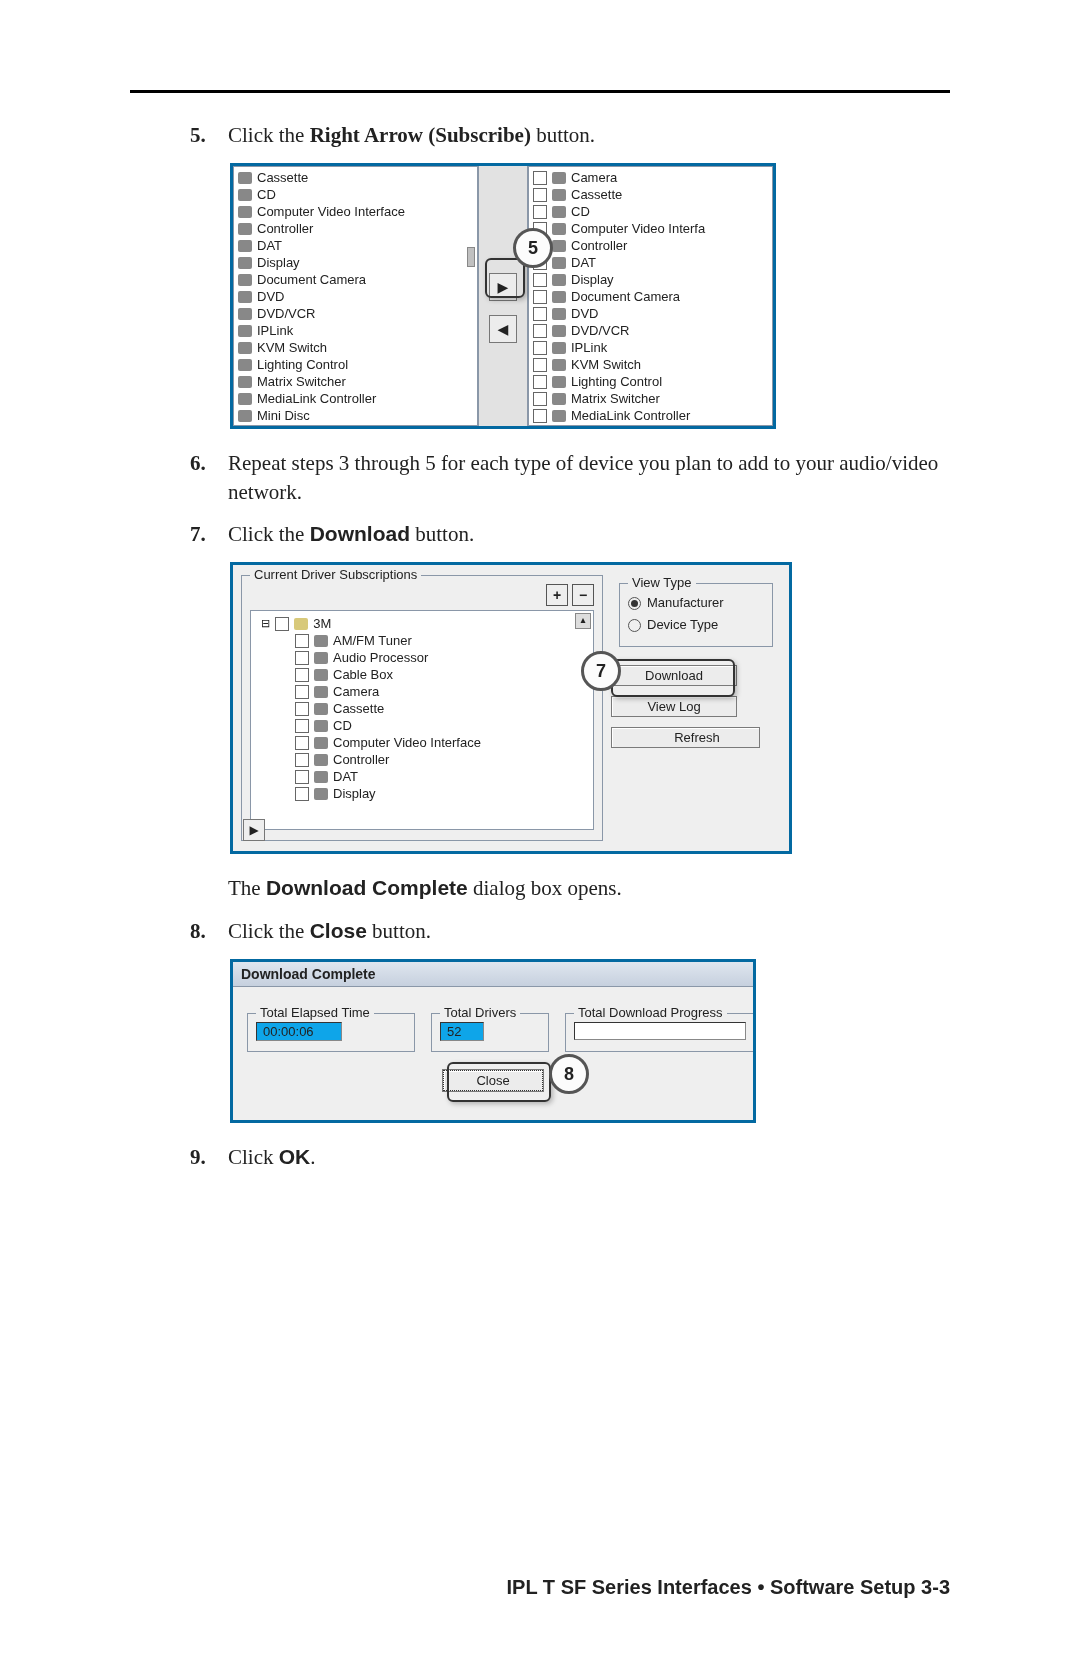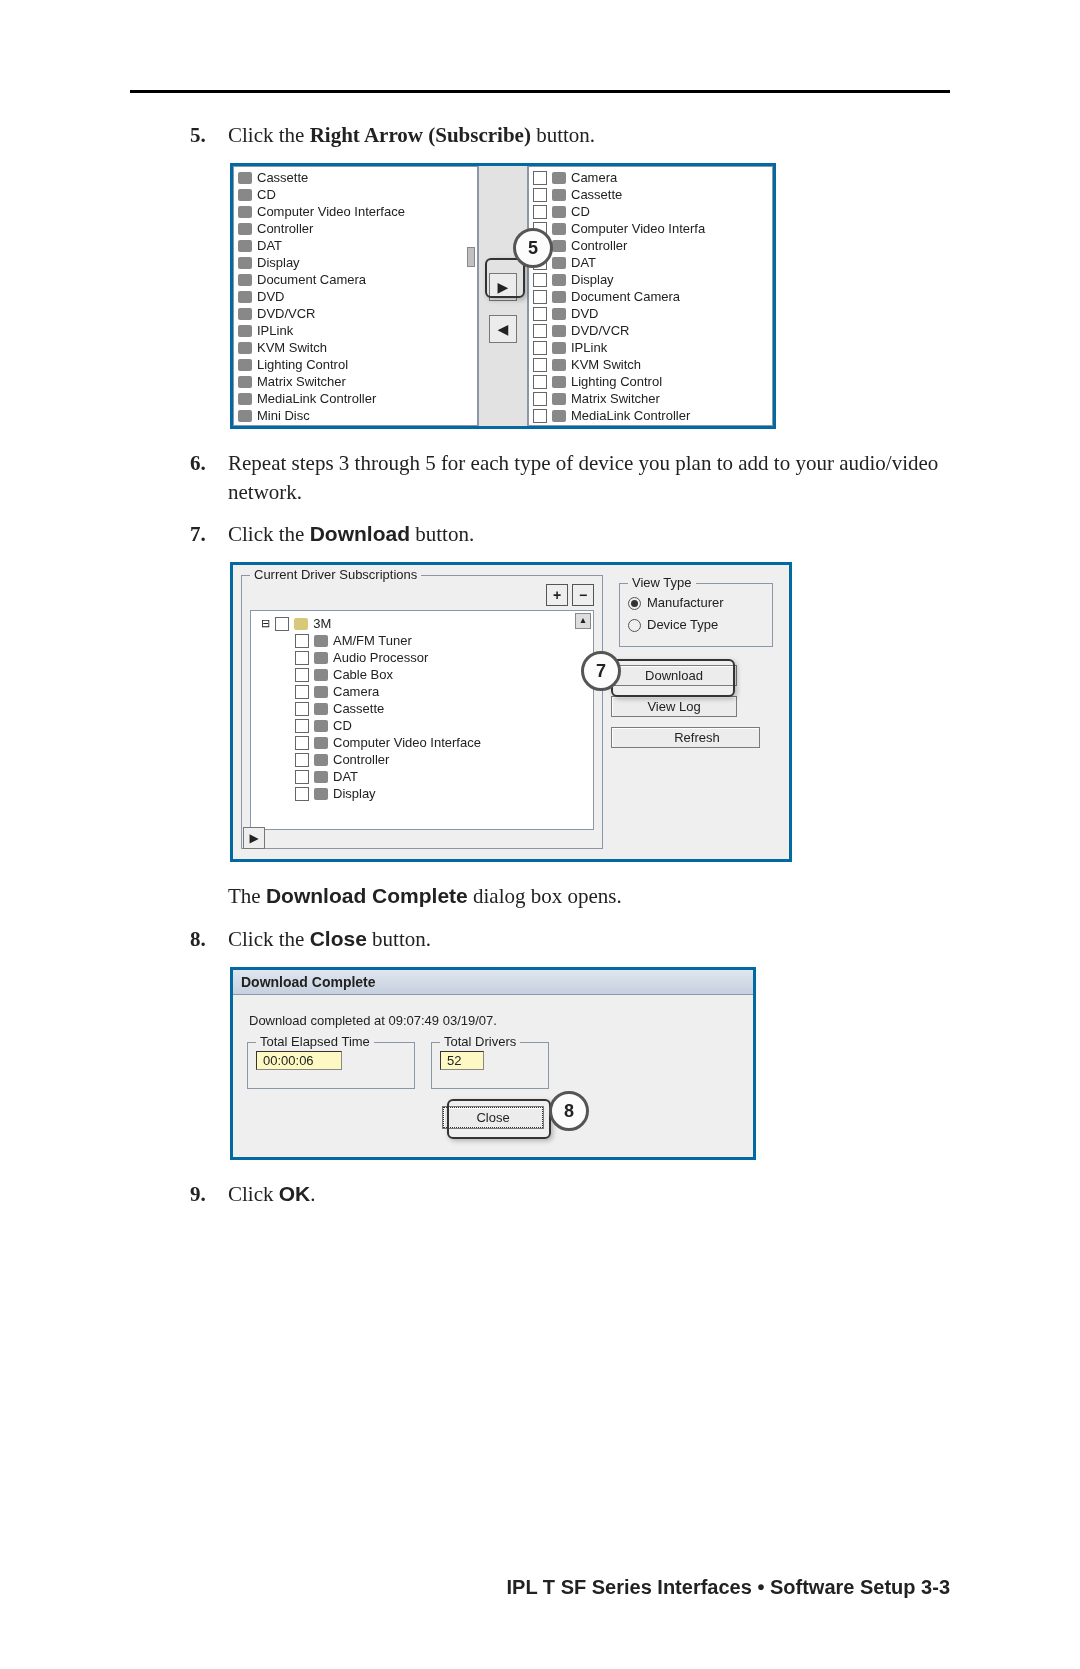--- a/index.html
+++ b/index.html
@@ -49,21 +49,21 @@
   .win-titlebar {
     background: linear-gradient(#dfe6ef, #c6d0de);
     border-bottom: 1px solid #8a97a8;
     font-weight: bold;
     padding: 4px 8px;
     font-size: 14px;
   }
   .fieldset {
     border: 1px solid #8a97a8;
     margin: 8px;
-    padding: 8px 8px 18px 8px;
+    padding: 8px 8px 10px 8px;
     position: relative;
     background: #efefef;
   }
   .fieldset > .legend {
     position: absolute;
     top: -9px;
     left: 8px;
     background: #efefef;
     padding: 0 4px;
     font-size: 13px;
@@ -143,21 +143,21 @@
   }
   .s2-tree .scrollup{ position:absolute; top:2px; right:2px; width:14px; height:14px; border:1px solid #888; background:#ddd; font-size:10px; text-align:center; line-height:12px;}
   .radio { width:11px; height:11px; border:1px solid #555; border-radius:50%; display:inline-block; margin-right:6px; vertical-align:middle; position:relative;}
   .radio.sel::after{ content:""; position:absolute; inset:2px; background:#333; border-radius:50%;}
   .corner-btn{ position:absolute; bottom:10px; left:10px; width:20px; height:20px; border:1px solid #777; background:#eee; font-size:12px; display:flex; align-items:center; justify-content:center;}
 
   
   .s3-body { padding: 12px 14px 16px 14px; background:#efefef; }
   .s3-groups { display:flex; gap:16px; margin-top:14px; }
   .s3-groups .fieldset { margin:0; flex:none; }
-  .val-box { border:1px inset #888; background:#fef9c3; padding:1px 6px; display:inline-block; min-width:72px; font-size:13px; }
+  .val-box { border:1px inset #888; background:#0ea5e9; padding:1px 6px; display:inline-block; min-width:72px; font-size:13px; }
   .progress { width:170px; height:16px; border:1px inset #888; background:#fff; }
 
   .footer {
     position: absolute;
     bottom: 70px;
     left: 0; right: 0;
     text-align: right;
     padding-right: 130px;
     font-family: Arial, sans-serif;
     font-size: 20px;
@@ -465,30 +465,33 @@
   <div class="step">
     <div class="step-num">8.</div>
     <div class="step-body">
       <span>Click the </span><span class="bold-sans">Close</span><span> button.</span>
     </div>
   </div>
 
   <div class="shot" style="width:520px;">
     <div class="win-titlebar">Download Complete</div>
     <div class="s3-body">
-      <div style="font-size:13px; margin:6px 2px 0 2px;">Download completed at 09:07:49 03/19/07.</div>
       <div class="s3-groups">
         <div class="fieldset" style="width:150px;">
           <div class="legend">Total Elapsed Time</div>
           <span class="val-box">00:00:06</span>
         </div>
         <div class="fieldset" style="width:100px;">
           <div class="legend">Total Drivers</div>
           <span class="val-box" style="min-width:30px;">52</span>
         </div>
+        <div class="fieldset" style="flex:1;">
+          <div class="legend">Total Download Progress</div>
+          <div class="progress"></div>
+        </div>
       </div>
       <div style="text-align:center; margin-top:18px; position:relative; height:34px;">
         <div class="callout-frame" style="left:200px; top:-8px; width:100px; height:36px;"></div>
         <div class="btn" style="min-width:70px; border:1px dotted #333; outline:1px solid #7a7a7a;"><span>Close</span></div>
         <div class="ring" style="left:302px; top:-16px;">
             <span>8</span>
           </div>
       </div>
     </div>
   </div>

